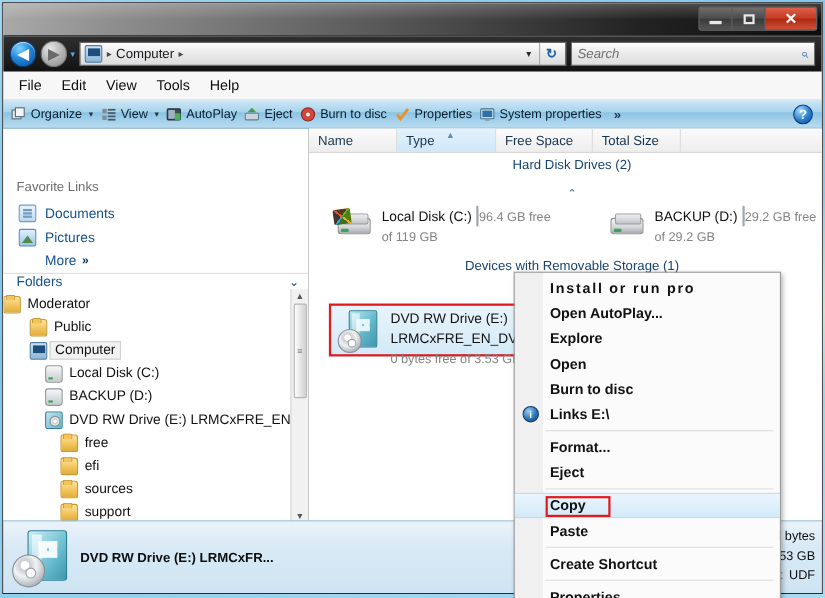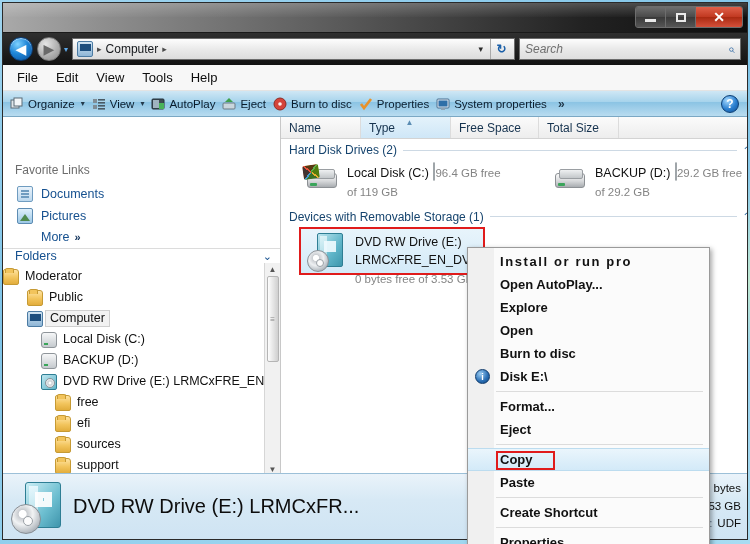--- a/index.html
+++ b/index.html
@@ -194,21 +194,21 @@
     border-bottom: 1px solid #d3d3d3; font-size: 12px; color:#16334f;
   }
   .col {
     display:flex; align-items:center; padding: 0 8px;
     border-right: 1px solid #dcdcdc; position: relative;
   }
   .col.sorted { background: linear-gradient(to bottom,#e4f2fb,#cfe7f7); }
   .sortarrow { position:absolute; top: 1px; left: 50%; font-size: 8px; color:#5a8cb3; }
 
   .group { padding: 4px 10px 0 8px; }
-  .group-hdr { display:flex; align-items:center; gap:6px; font-size: 12px; color:#16446e; }
+  .group-hdr { display:flex; align-items:center; gap:6px; font-size: 12px; color:#16446e;flex-direction:column; }
   .group-hdr .line { flex:1 1 auto; height:1px; background:#cdd9e4; }
   .group-hdr .chev { font-size: 10px; color:#2d6ca3; }
 
   .tiles { display:flex; padding: 6px 0 2px 14px; gap: 48px; }
   .tile { display:flex; gap: 8px; align-items: flex-start; width: 200px; position: relative; }
   .tile-name { font-size: 12.5px; color:#111; line-height: 1.25; }
   .tile-sub { font-size: 11.5px; color:#848484; margin-top: 4px; }
   .bar {
     width: 158px; height: 11px; margin-top: 3px;
     border: 1px solid #9fa5a9; background:#fff;
@@ -368,21 +368,21 @@
   .sb-icon .disc {
     position:absolute; left: 0px; top: 24px; width: 30px; height: 30px;
     border-radius:50%;
     background: radial-gradient(circle at 38% 32%, #ffffff 0 14%, #c9ccd0 17%, #f1f3f4 40%, #b6bcc2 72%, #8a9096 100%);
     border: 1px solid #878d93;
   }
   .sb-icon .disc::after {
     content:""; position:absolute; left: 11px; top: 11px; width: 8px; height: 8px;
     border-radius:50%; background:#fcfcfc; border:1px solid #9aa0a6;
   }
-  .sb-title { font-size: 20px; font-weight: normal; color:#0d0d0d; white-space:nowrap; }
+  .sb-title { font-size: 12px; font-weight: bold; color:#0d0d0d; white-space:nowrap; }
   .sb-props { font-size: 11.5px; color:#333; line-height: 1.55; }
   .sb-props .k { color:#5f7488; }
   .sb-props .v { color:#0e0e0e; }
   .sb-row { display:flex; gap: 5px; justify-content: flex-end; }
   .sb-left { display:flex; align-items:center; gap: 8px; flex: 1 1 auto; }
 </style>
 </head>
 <body>
 
 <div id="root">
@@ -737,21 +737,21 @@
         <span>Explore</span>
       </div>
       <div class="ctxitem">
         <span>Open</span>
       </div>
       <div class="ctxitem">
         <span>Burn to disc</span>
       </div>
       <div class="ctxitem">
         <span class="ctx-ico">i</span>
-        <span>Disk E:\</span>
+        <span>Links E:\</span>
       </div>
       <div class="ctx-sep"></div>
       <div class="ctxitem">
         <span>Format...</span>
       </div>
       <div class="ctxitem">
         <span>Eject</span>
       </div>
       <div class="ctx-sep"></div>
       <div class="ctxitem sel">

